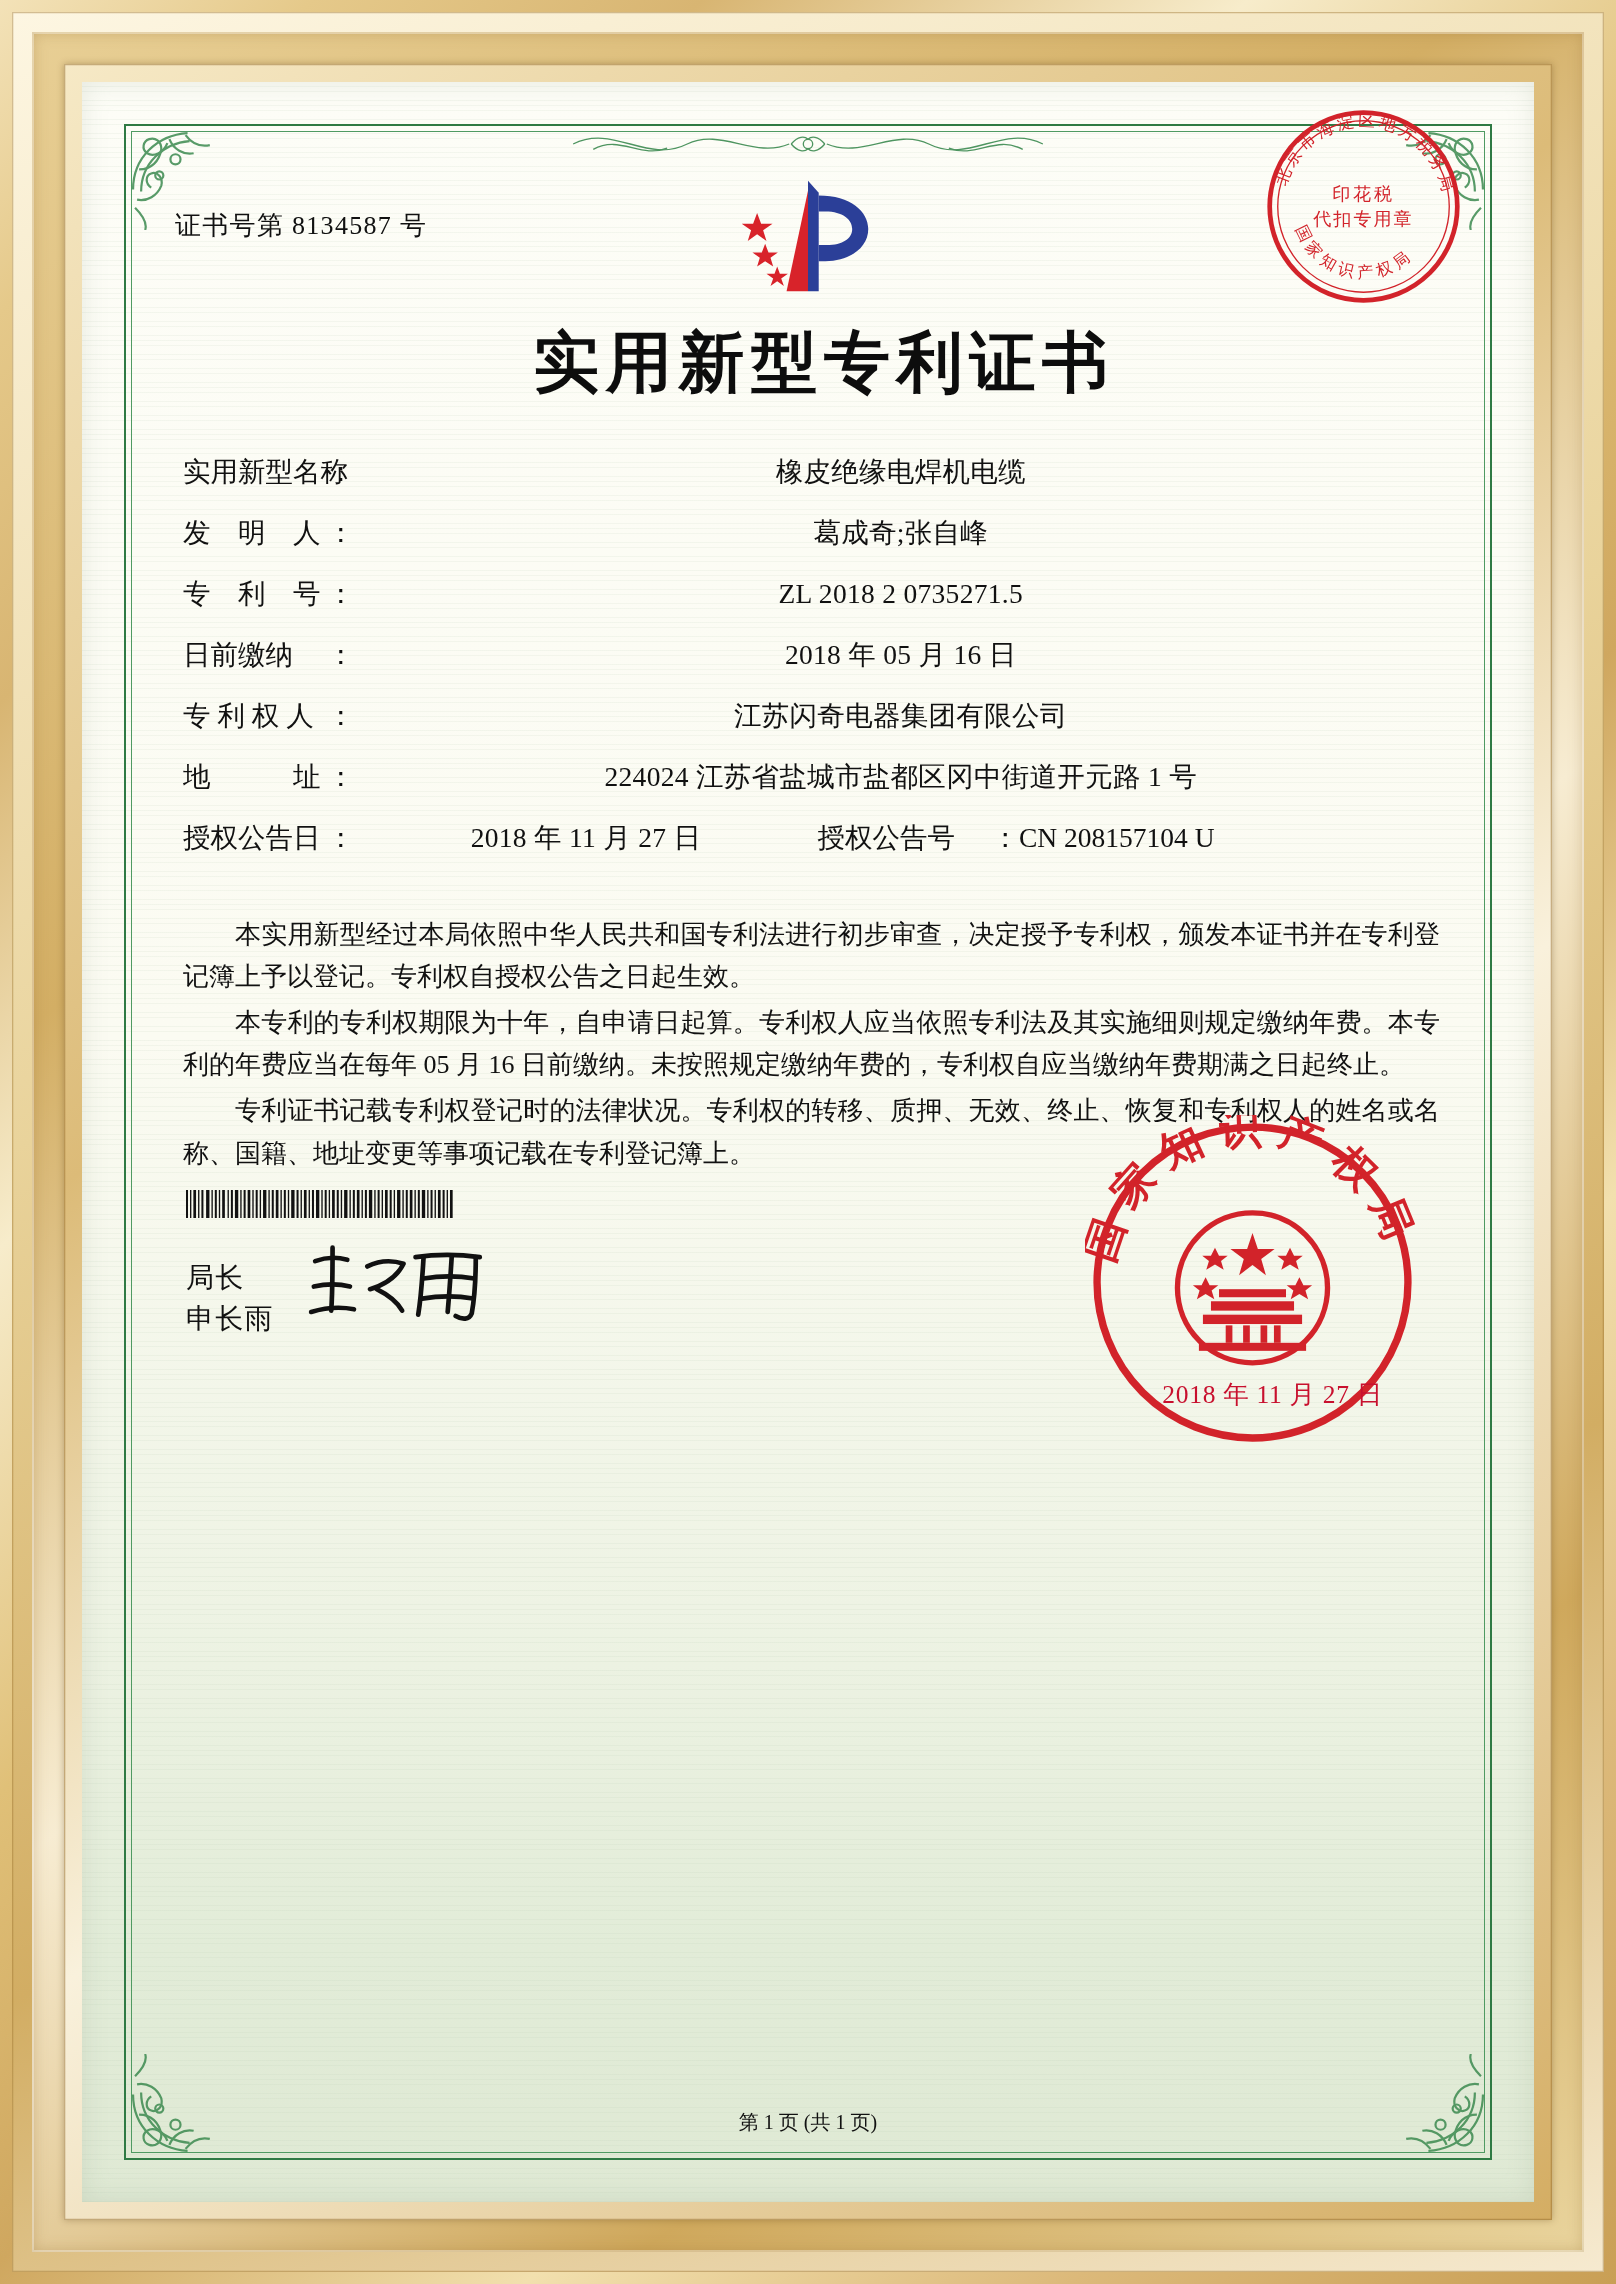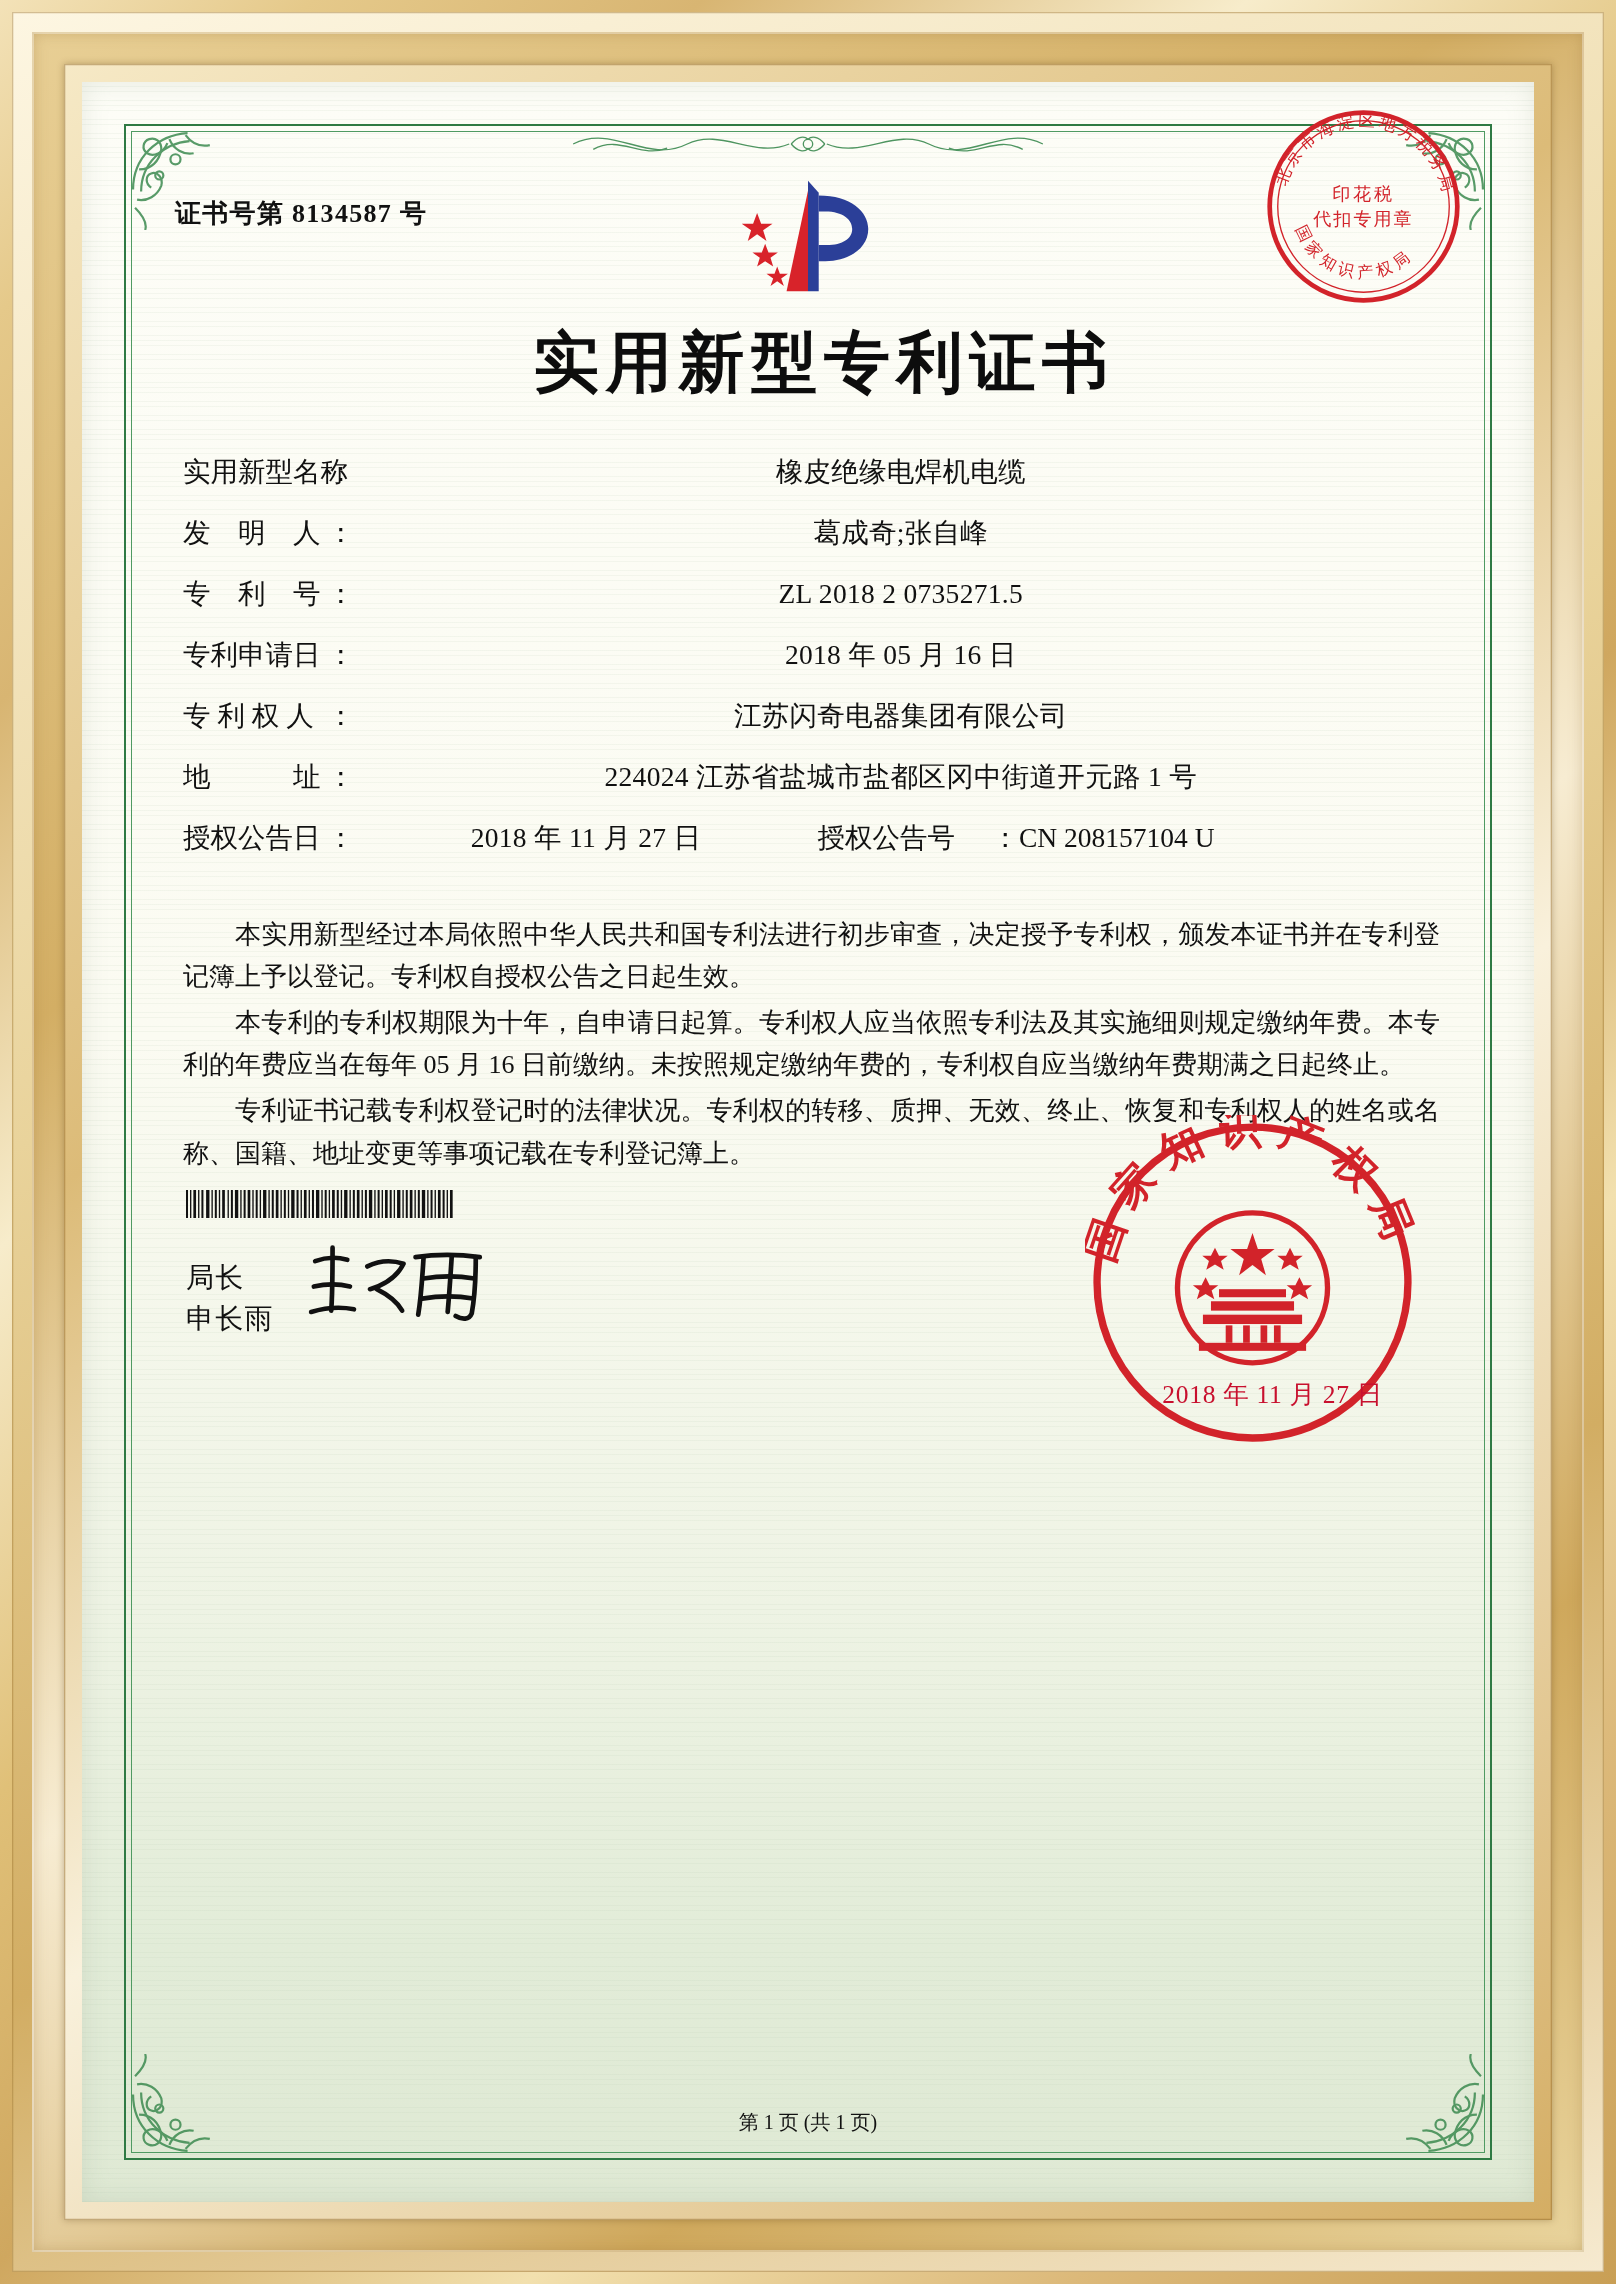--- a/index.html
+++ b/index.html
@@ -103,26 +103,25 @@
 
   
   .content {
     position: absolute;
     left: 0; top: 0; right: 0; bottom: 0;
     color: #1a1a1a;
   }
   .cert-no {
     position: absolute;
     left: 93px;
-    top: 114px;
+    top: 126px;
     font-family: "Liberation Serif", serif;
     font-size: 26px;
     letter-spacing: 1.3px;
     color: #111;
-    font-weight: bold;
   }
   
   .logo {
     position: absolute;
     left: 50%;
     transform: translateX(-50%);
     top: 72px;
     width: 201px;
     height: 154px;
   }
@@ -396,21 +395,21 @@
           <span class="field-value">葛成奇;张自峰</span>
         </div>
 
         <div class="field-row">
           <span class="field-label">专　利　号</span>
           <span class="field-colon">：</span>
           <span class="field-value">ZL 2018 2 0735271.5</span>
         </div>
 
         <div class="field-row">
-          <span class="field-label">专利申请日</span>
+          <span class="field-label">日前缴纳</span>
           <span class="field-colon">：</span>
           <span class="field-value">2018 年 05 月 16 日</span>
         </div>
 
         <div class="field-row">
           <span class="field-label">专 利 权 人</span>
           <span class="field-colon">：</span>
           <span class="field-value">江苏闪奇电器集团有限公司</span>
         </div>
 

